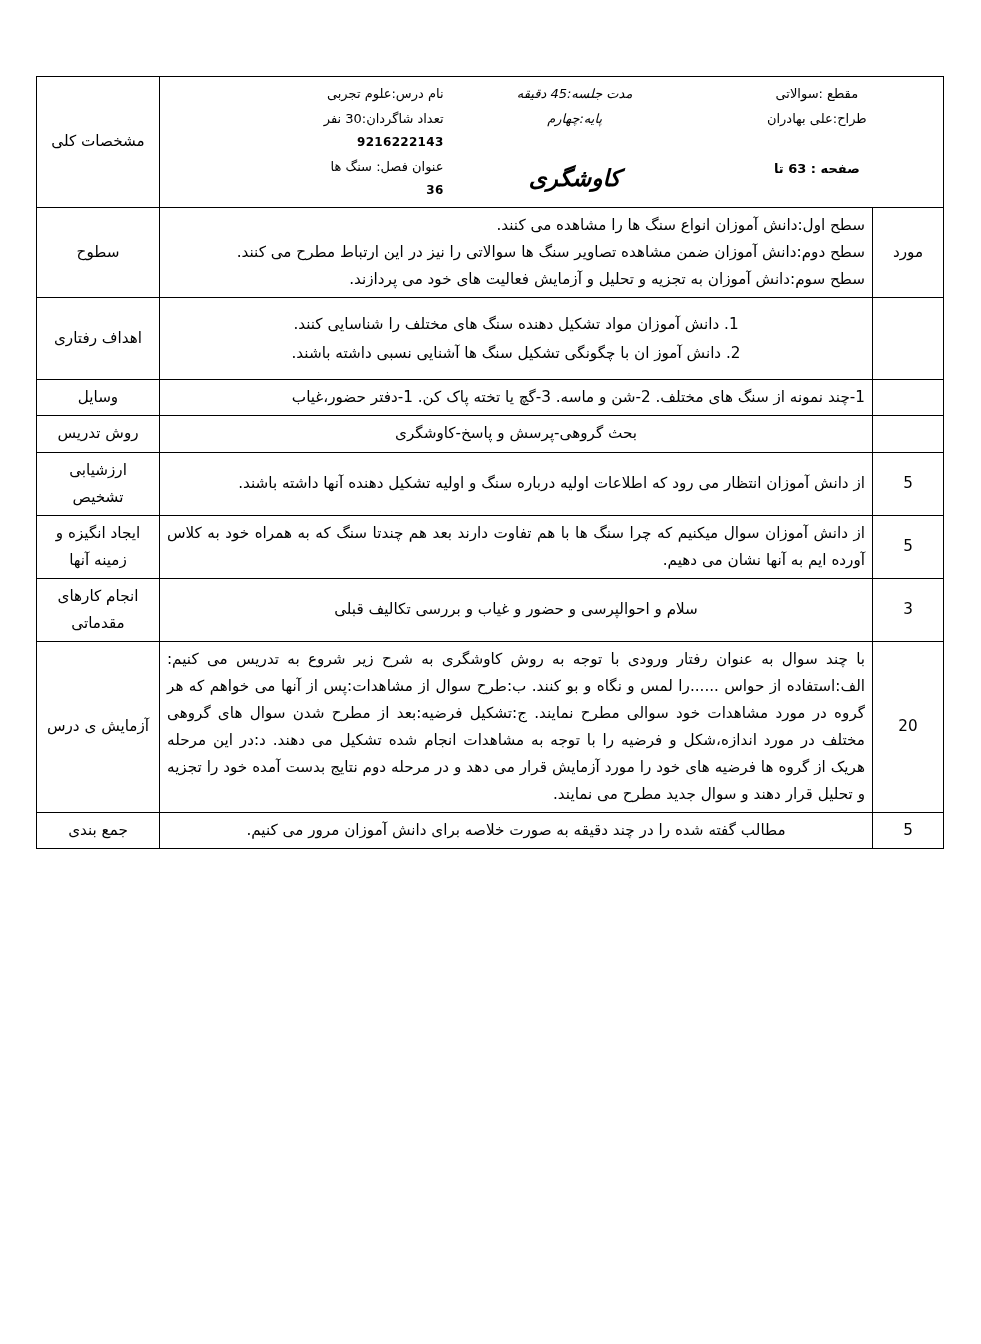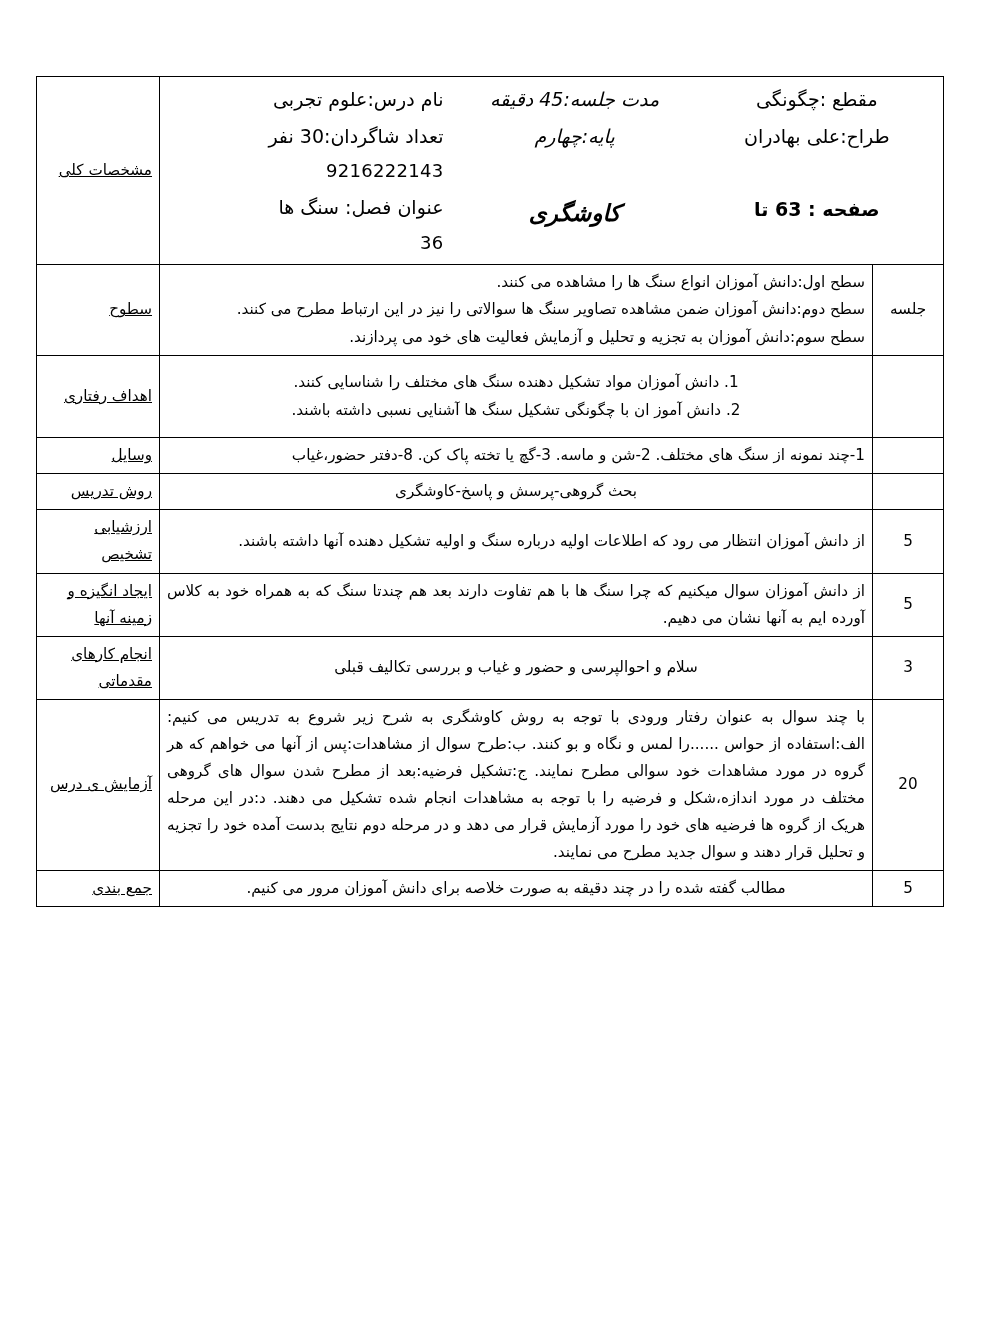--- a/index.html
+++ b/index.html
@@ -33,25 +33,24 @@
     padding: 4px 7px;
     font-size: 15.2px;
     line-height: 1.78;
   }
   
   col.col-time  { width: 71px; }
   col.col-body  { width: 713px; }
   col.col-label { width: 123px; }
 
   .cell-label {
-    text-align: right;
+    text-align: center;
     font-size: 15.2px;
     line-height: 1.62;
     padding: 4px 3px;
-    text-decoration: underline;
   }
   .cell-time {
     text-align: center;
     vertical-align: top;
     padding-top: 7px;
     font-size: 16px;
   }
   .cell-body { text-align: right; }
   .cell-body.justify { text-align: justify; text-justify: inter-word; }
   .cell-body.center { text-align: center; }
@@ -69,29 +68,29 @@
   }
   .hdr-col {
     box-sizing: border-box;
     padding: 0 8px;
   }
   .hdr-col.right  { width: 37%; text-align: right; }
   .hdr-col.middle { width: 32%; text-align: center; font-style: italic; }
   .hdr-col.left   { width: 31%; text-align: center; }
 
   .hdr-line {
-    font-size: 19px;
+    font-size: 13px;
     line-height: 1.93;
     white-space: nowrap;
   }
   .hdr-line.bold { font-weight: bold; }
   .hdr-line.spacer { visibility: hidden; }
   .hdr-line.num {
-    font-weight: normal;
-    font-size: 18px;
+    font-weight: bold;
+    font-size: 12px;
     letter-spacing: 0.3px;
   }
   .hdr-line.chapter { white-space: normal; }
   .hdr-title {
     font-weight: bold;
     font-size: 23px;
   }
 
   
   .obj-list {
@@ -116,21 +115,21 @@
       <col class="col-body">
       <col class="col-label">
     </colgroup>
     <tbody>
 
       <tr>
         <td class="header-cell" colspan="2">
           <div class="hdr-grid">
 
             <div class="hdr-col left">
-              <div class="hdr-line">مقطع :چگونگی</div>
+              <div class="hdr-line">مقطع :سوالاتی</div>
               <div class="hdr-line">طراح:علی بهادران</div>
               <div class="hdr-line spacer">.</div>
               <div class="hdr-line bold">صفحه : 63 تا</div>
             </div>
 
             <div class="hdr-col middle">
               <div class="hdr-line">مدت جلسه:45 دقیقه</div>
               <div class="hdr-line">پایه:چهارم</div>
               <div class="hdr-line spacer">.</div>
               <div class="hdr-line hdr-title">کاوشگری</div>
@@ -143,21 +142,21 @@
               <div class="hdr-line chapter">عنوان فصل: سنگ ها</div>
               <div class="hdr-line num">36</div>
             </div>
 
           </div>
         </td>
         <td class="cell-label">مشخصات کلی</td>
       </tr>
 
       <tr>
-        <td class="cell-time">جلسه</td>
+        <td class="cell-time">مورد</td>
         <td class="cell-body justify">
           <div>سطح اول:دانش آموزان انواع سنگ ها را مشاهده می کنند.</div>
           <div>سطح دوم:دانش آموزان ضمن مشاهده  تصاویر سنگ ها سوالاتی را نیز در این ارتباط مطرح می کنند.</div>
           <div>سطح سوم:دانش آموزان به تجزیه و تحلیل و آزمایش فعالیت های خود می پردازند.</div>
         </td>
         <td class="cell-label">سطوح</td>
       </tr>
 
       <tr>
         <td class="cell-time"></td>
@@ -171,21 +170,21 @@
               <span class="obj-num">2.</span>
               <span>دانش آموز ان با چگونگی تشکیل سنگ ها آشنایی نسبی داشته باشند.</span>
             </li>
           </ul>
         </td>
         <td class="cell-label">اهداف رفتاری</td>
       </tr>
 
       <tr>
         <td class="cell-time"></td>
-        <td class="cell-body justify">1-چند نمونه از سنگ های مختلف.   2-شن و ماسه.     3-گچ یا تخته پاک کن.     8-دفتر حضور،غیاب</td>
+        <td class="cell-body justify">1-چند نمونه از سنگ های مختلف.   2-شن و ماسه.     3-گچ یا تخته پاک کن.     1-دفتر حضور،غیاب</td>
         <td class="cell-label">وسایل</td>
       </tr>
 
       <tr>
         <td class="cell-time"></td>
         <td class="cell-body center">بحث گروهی-پرسش و پاسخ-کاوشگری</td>
         <td class="cell-label">روش تدریس</td>
       </tr>
 
       <tr>

